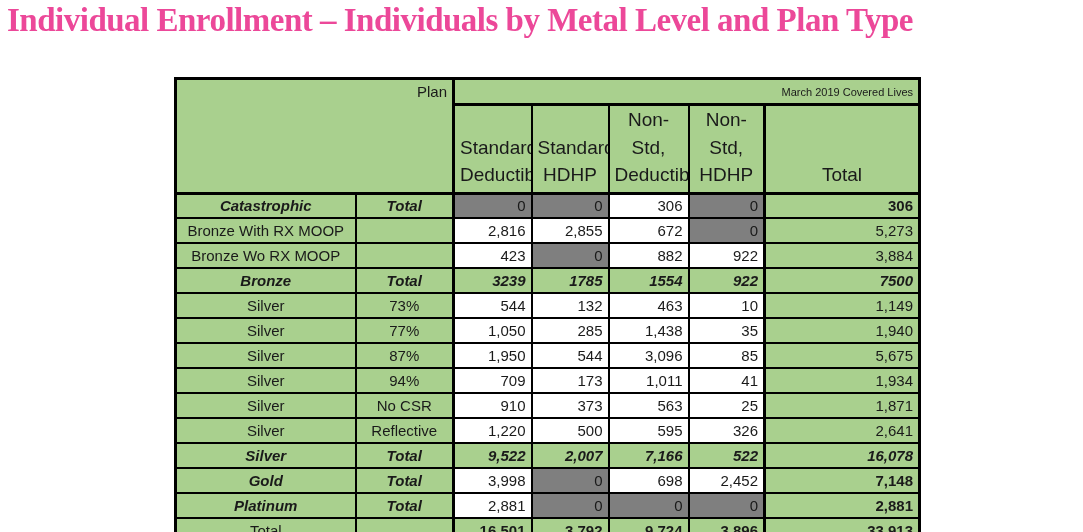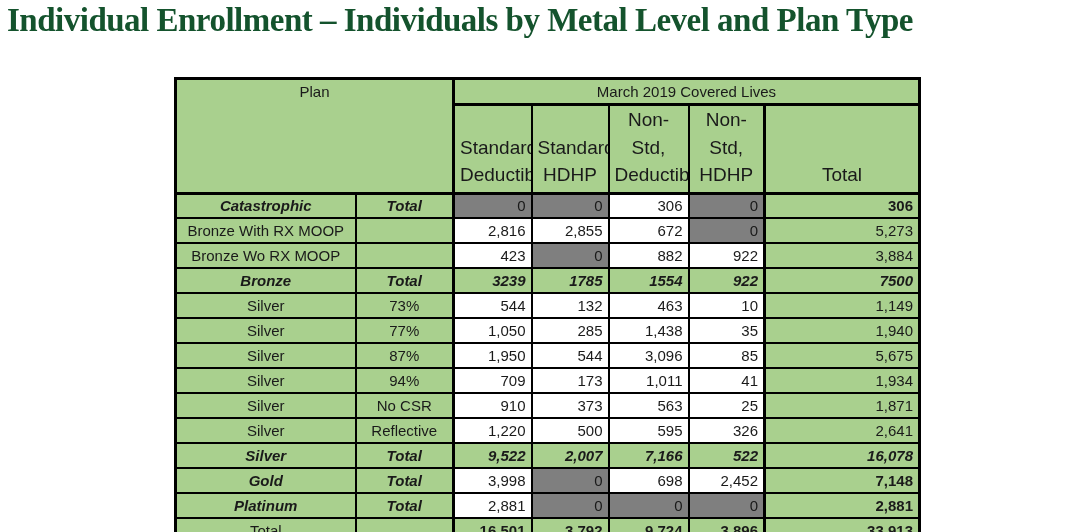--- a/index.html
+++ b/index.html
@@ -20,21 +20,21 @@
   }
   .page-title {
     position: absolute;
     left: 7px;
     top: 2px;
     margin: 0;
     font-family: "Liberation Serif", "DejaVu Serif", serif;
     font-weight: bold;
     font-size: 33px;
     letter-spacing: -0.5px;
-    color: #14532d;
+    color: #ec4899;
     white-space: nowrap;
   }
   table.enrollment {
     position: absolute;
     left: 174px;
     top: 77px;
     width: 744px;
     border-collapse: collapse;
     table-layout: fixed;
     border: 3px solid var(--border);
@@ -55,27 +55,27 @@
     overflow: hidden;
     white-space: nowrap;
   }
   thead tr.h1 { height: 26px; }
   thead tr.h2 { height: 65px; }
   tbody tr { height: 25px; }
 
   th { font-weight: normal; }
   th.plan-h {
     vertical-align: top;
-    text-align: center;
+    text-align: right;
     font-size: 15px;
     padding-top: 3px;
   }
   th.cl-h {
-    text-align: center;
-    font-size: 15px;
+    text-align: right;
+    font-size: 11px;
     border-bottom: 3px solid var(--border);
   }
   th.col-h {
     vertical-align: bottom;
     text-align: center;
     font-size: 19px;
     line-height: 1.45;
     white-space: pre-line;
     padding-bottom: 3px;
   }

